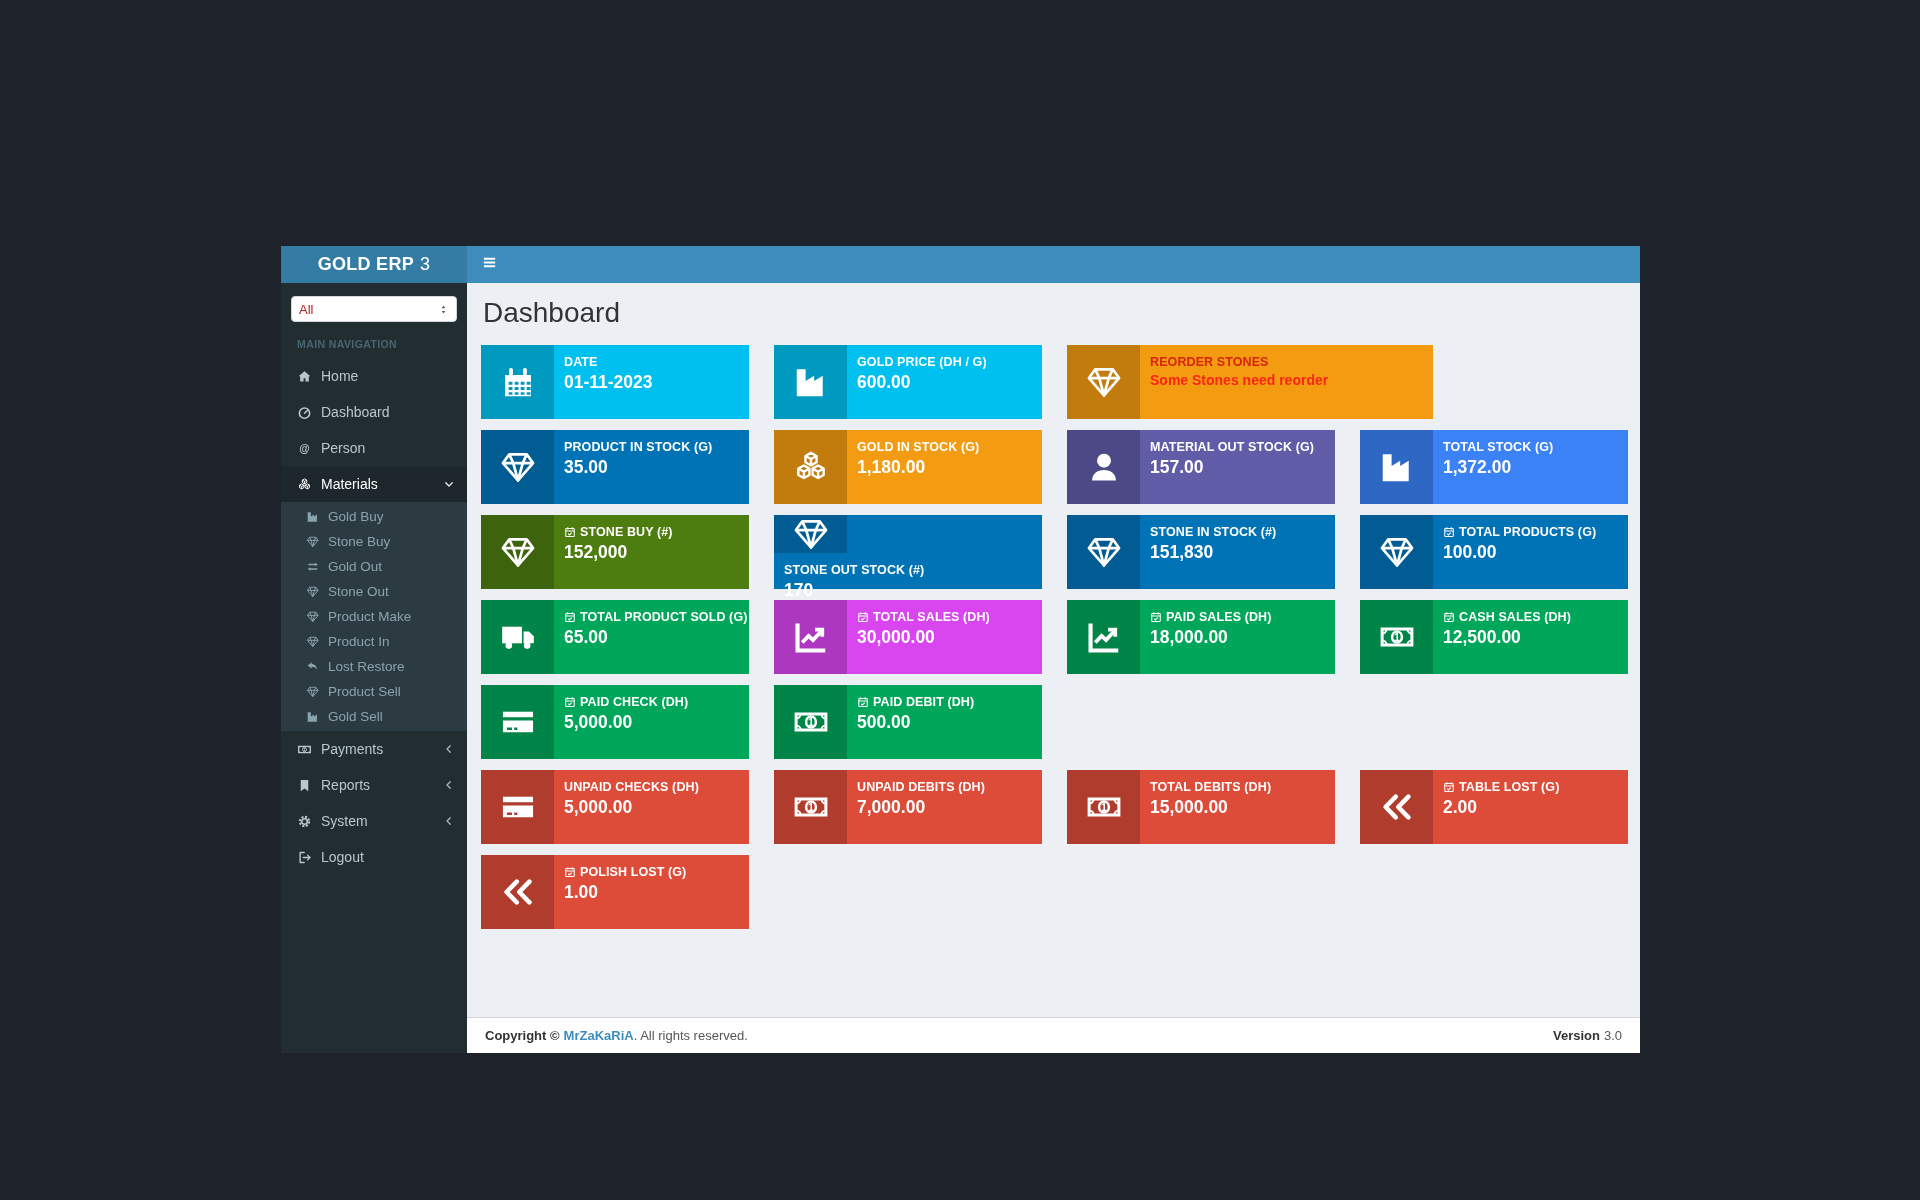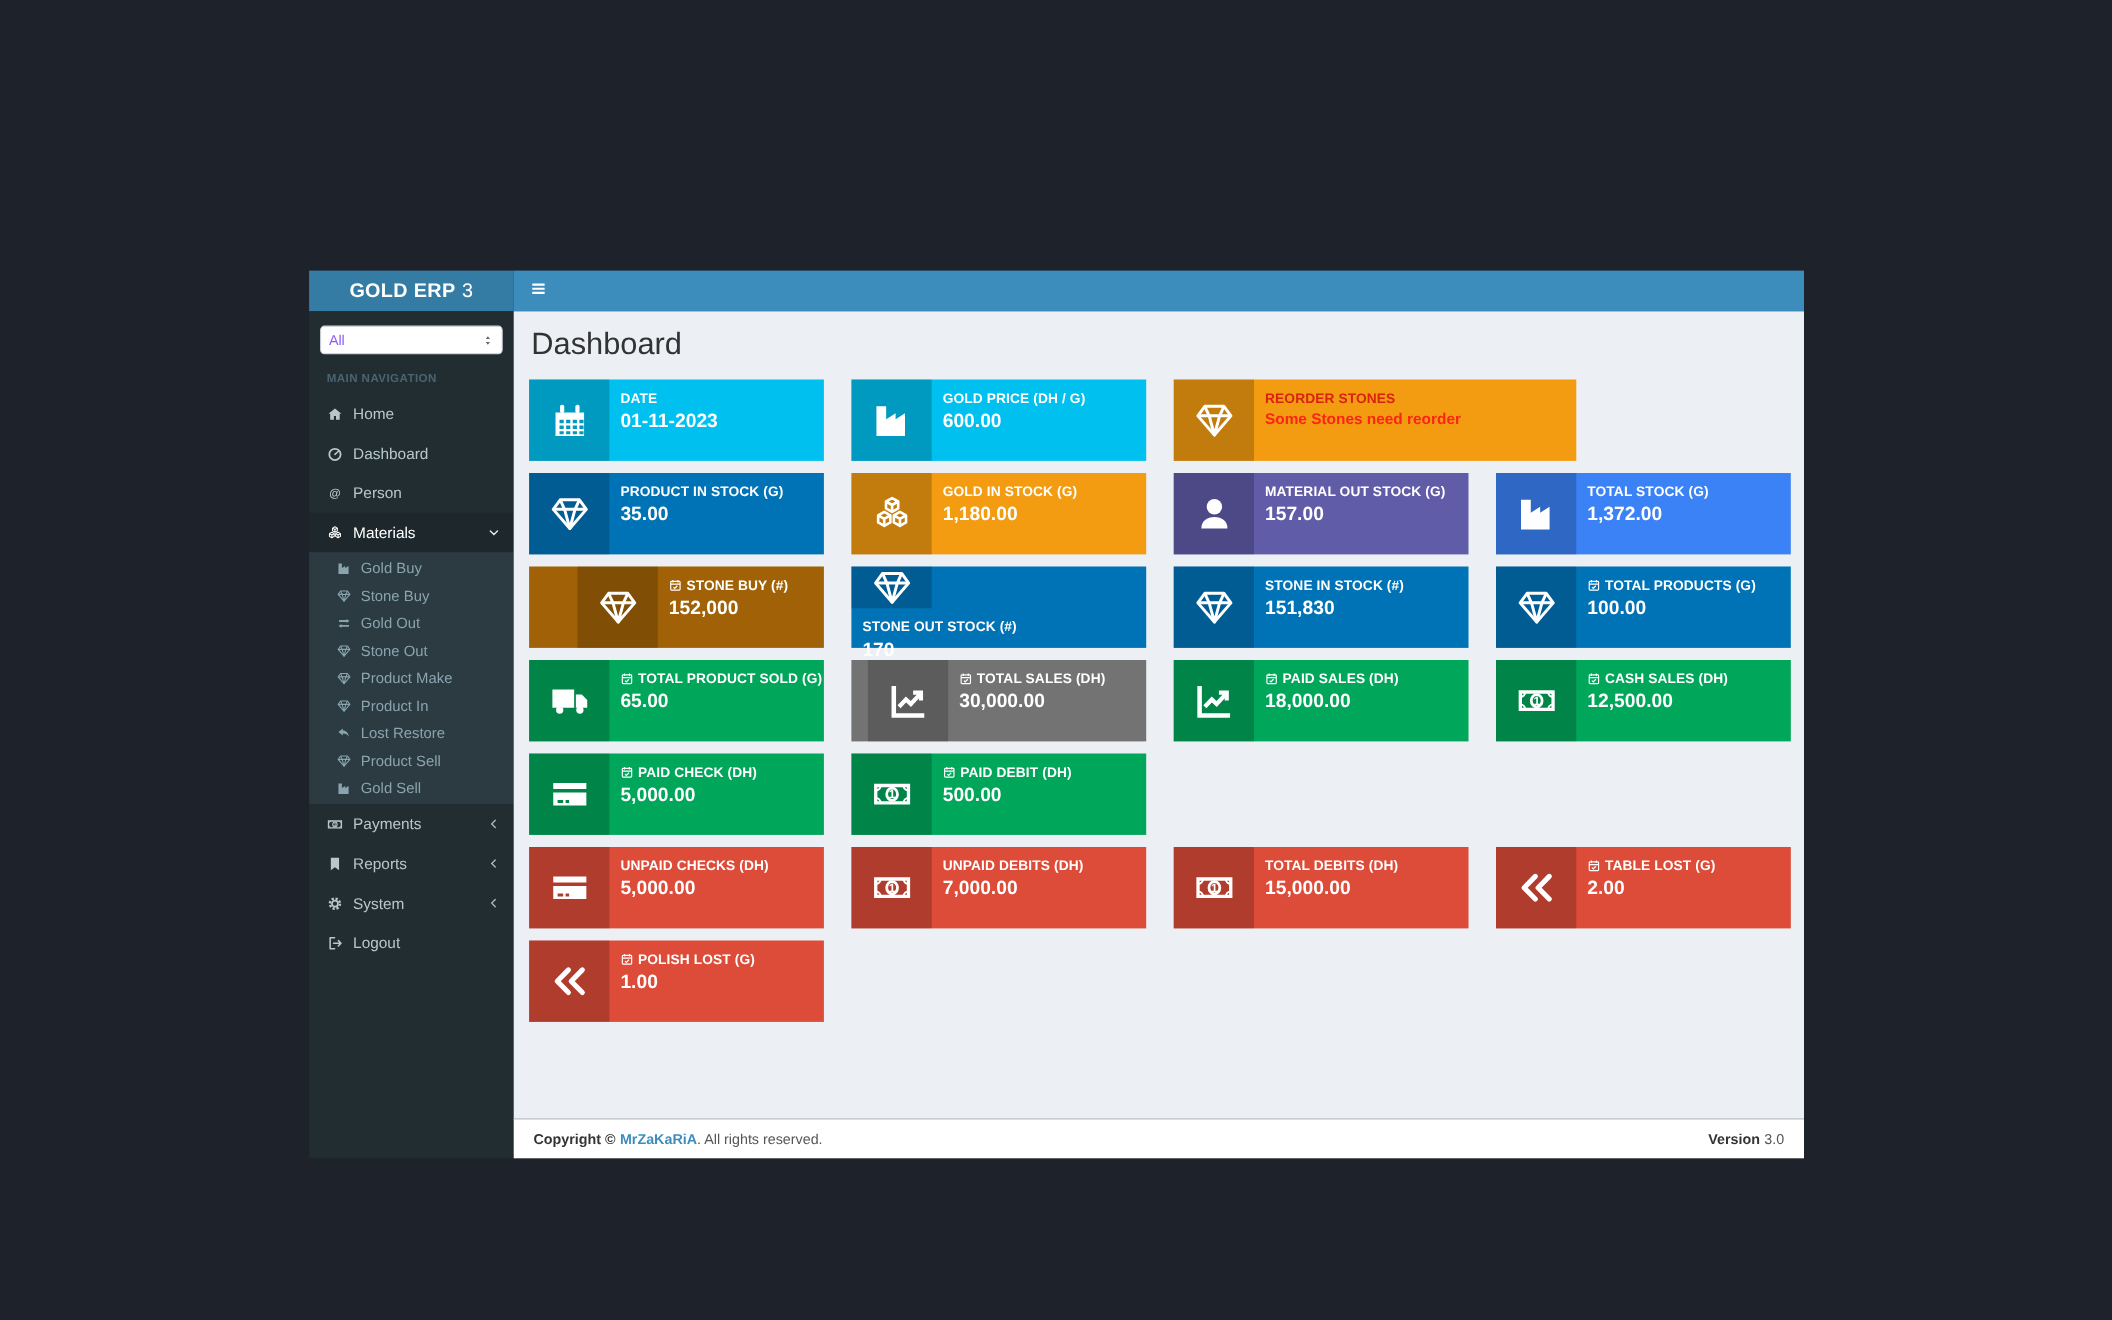--- a/index.html
+++ b/index.html
@@ -19,21 +19,21 @@
   .hamburger { color:#fff; cursor:pointer; display:flex; align-items:center; }
   .hamburger svg { width:15px; height:15px; }
 
   .body { flex:1; display:flex; min-height:0; }
 
   
   .sidebar { width:186px; background:#222d32; flex-shrink:0; overflow:hidden; }
   .select-wrap { margin:13px 10px 2px; }
   .select { background:#fff; border:1px solid #d2d6de; border-radius:4px; height:26px;
             display:flex; align-items:center; justify-content:space-between; padding:0 7px;
-            font-size:13px; color:#8b5cf6; cursor:pointer;gap:11px; }
+            font-size:13px; color:#b91c1c; cursor:pointer;gap:11px; }
   .select .sort-ic { display:flex; color:#666; }
   .select .sort-ic svg { width:11px; height:11px; }
   .nav-header { color:#4b646f; font-size:10.5px; font-weight:700; padding:14px 16px 8px;
                 letter-spacing:.4px; }
   .menu { }
   .menu-item { display:flex; align-items:center; height:36px; padding:0 12px 0 16px;
                color:#b8c7ce; font-size:14px; cursor:pointer; }
   .menu-item .mi-icon { width:24px; display:flex; align-items:center; flex-shrink:0; }
   .menu-item .mi-icon svg { width:15px; height:15px; }
   .menu-item.active { background:#1e282c; color:#fff; }
@@ -378,21 +378,21 @@
                 </span>
                 <div class="ib-content">
                   <div class="ib-text">
                     <span>TOTAL STOCK (G)</span>
                   </div>
                   <div class="ib-number">1,372.00</div>
                 </div>
               </div>
             </div>
             <div class="boxrow">
-              <div class="info-box" style="background: #a16207; padding-left: 44px;">
+              <div class="info-box" style="background: #4d7c0f;">
                 <span class="ib-icon">
                   <svg viewBox="0 0 24 24" fill="none" stroke="currentColor" stroke-width="1.7" stroke-linejoin="round">
                     <path d="M6.5 4h11L21.5 9.5 12 20.5 2.5 9.5Z"></path>
                     <path d="M2.5 9.5h19M6.5 4 9 9.5M9 9.5 12 20.5 15 9.5M17.5 4 15 9.5"></path>
                   </svg>
                 </span>
                 <div class="ib-content">
                   <div class="ib-text">
                     <span class="label-ic">
                       <svg viewBox="0 0 24 24" fill="none" stroke="currentColor" stroke-width="2.1">
@@ -473,21 +473,21 @@
                         <rect x="3.5" y="5" width="17" height="16" rx="1.5"></rect>
                         <path d="M7.5 2.5V7M16.5 2.5V7M3.5 10h17"></path>
                         <path d="M8.5 15.5l2.4 2.4 4.6-4.8" stroke-width="2.3"></path>
                       </svg>
                     </span>
                     <span>TOTAL PRODUCT SOLD (G)</span>
                   </div>
                   <div class="ib-number">65.00</div>
                 </div>
               </div>
-              <div class="info-box" style="background: #737373; padding-left: 15px;">
+              <div class="info-box" style="background: #d946ef;">
                 <span class="ib-icon">
                   <svg viewBox="0 0 24 24" fill="none" stroke="currentColor">
                     <path d="M3.5 3.5V20.5H21" stroke-width="2.6"></path>
                     <path d="M6.5 15.5l4-4.2 2.8 2.6 5.4-5.8" stroke-width="2.4"></path>
                     <path d="M14.6 7.4h4.5v4.5" stroke-width="2.4"></path>
                   </svg>
                 </span>
                 <div class="ib-content">
                   <div class="ib-text">
                     <span class="label-ic">

